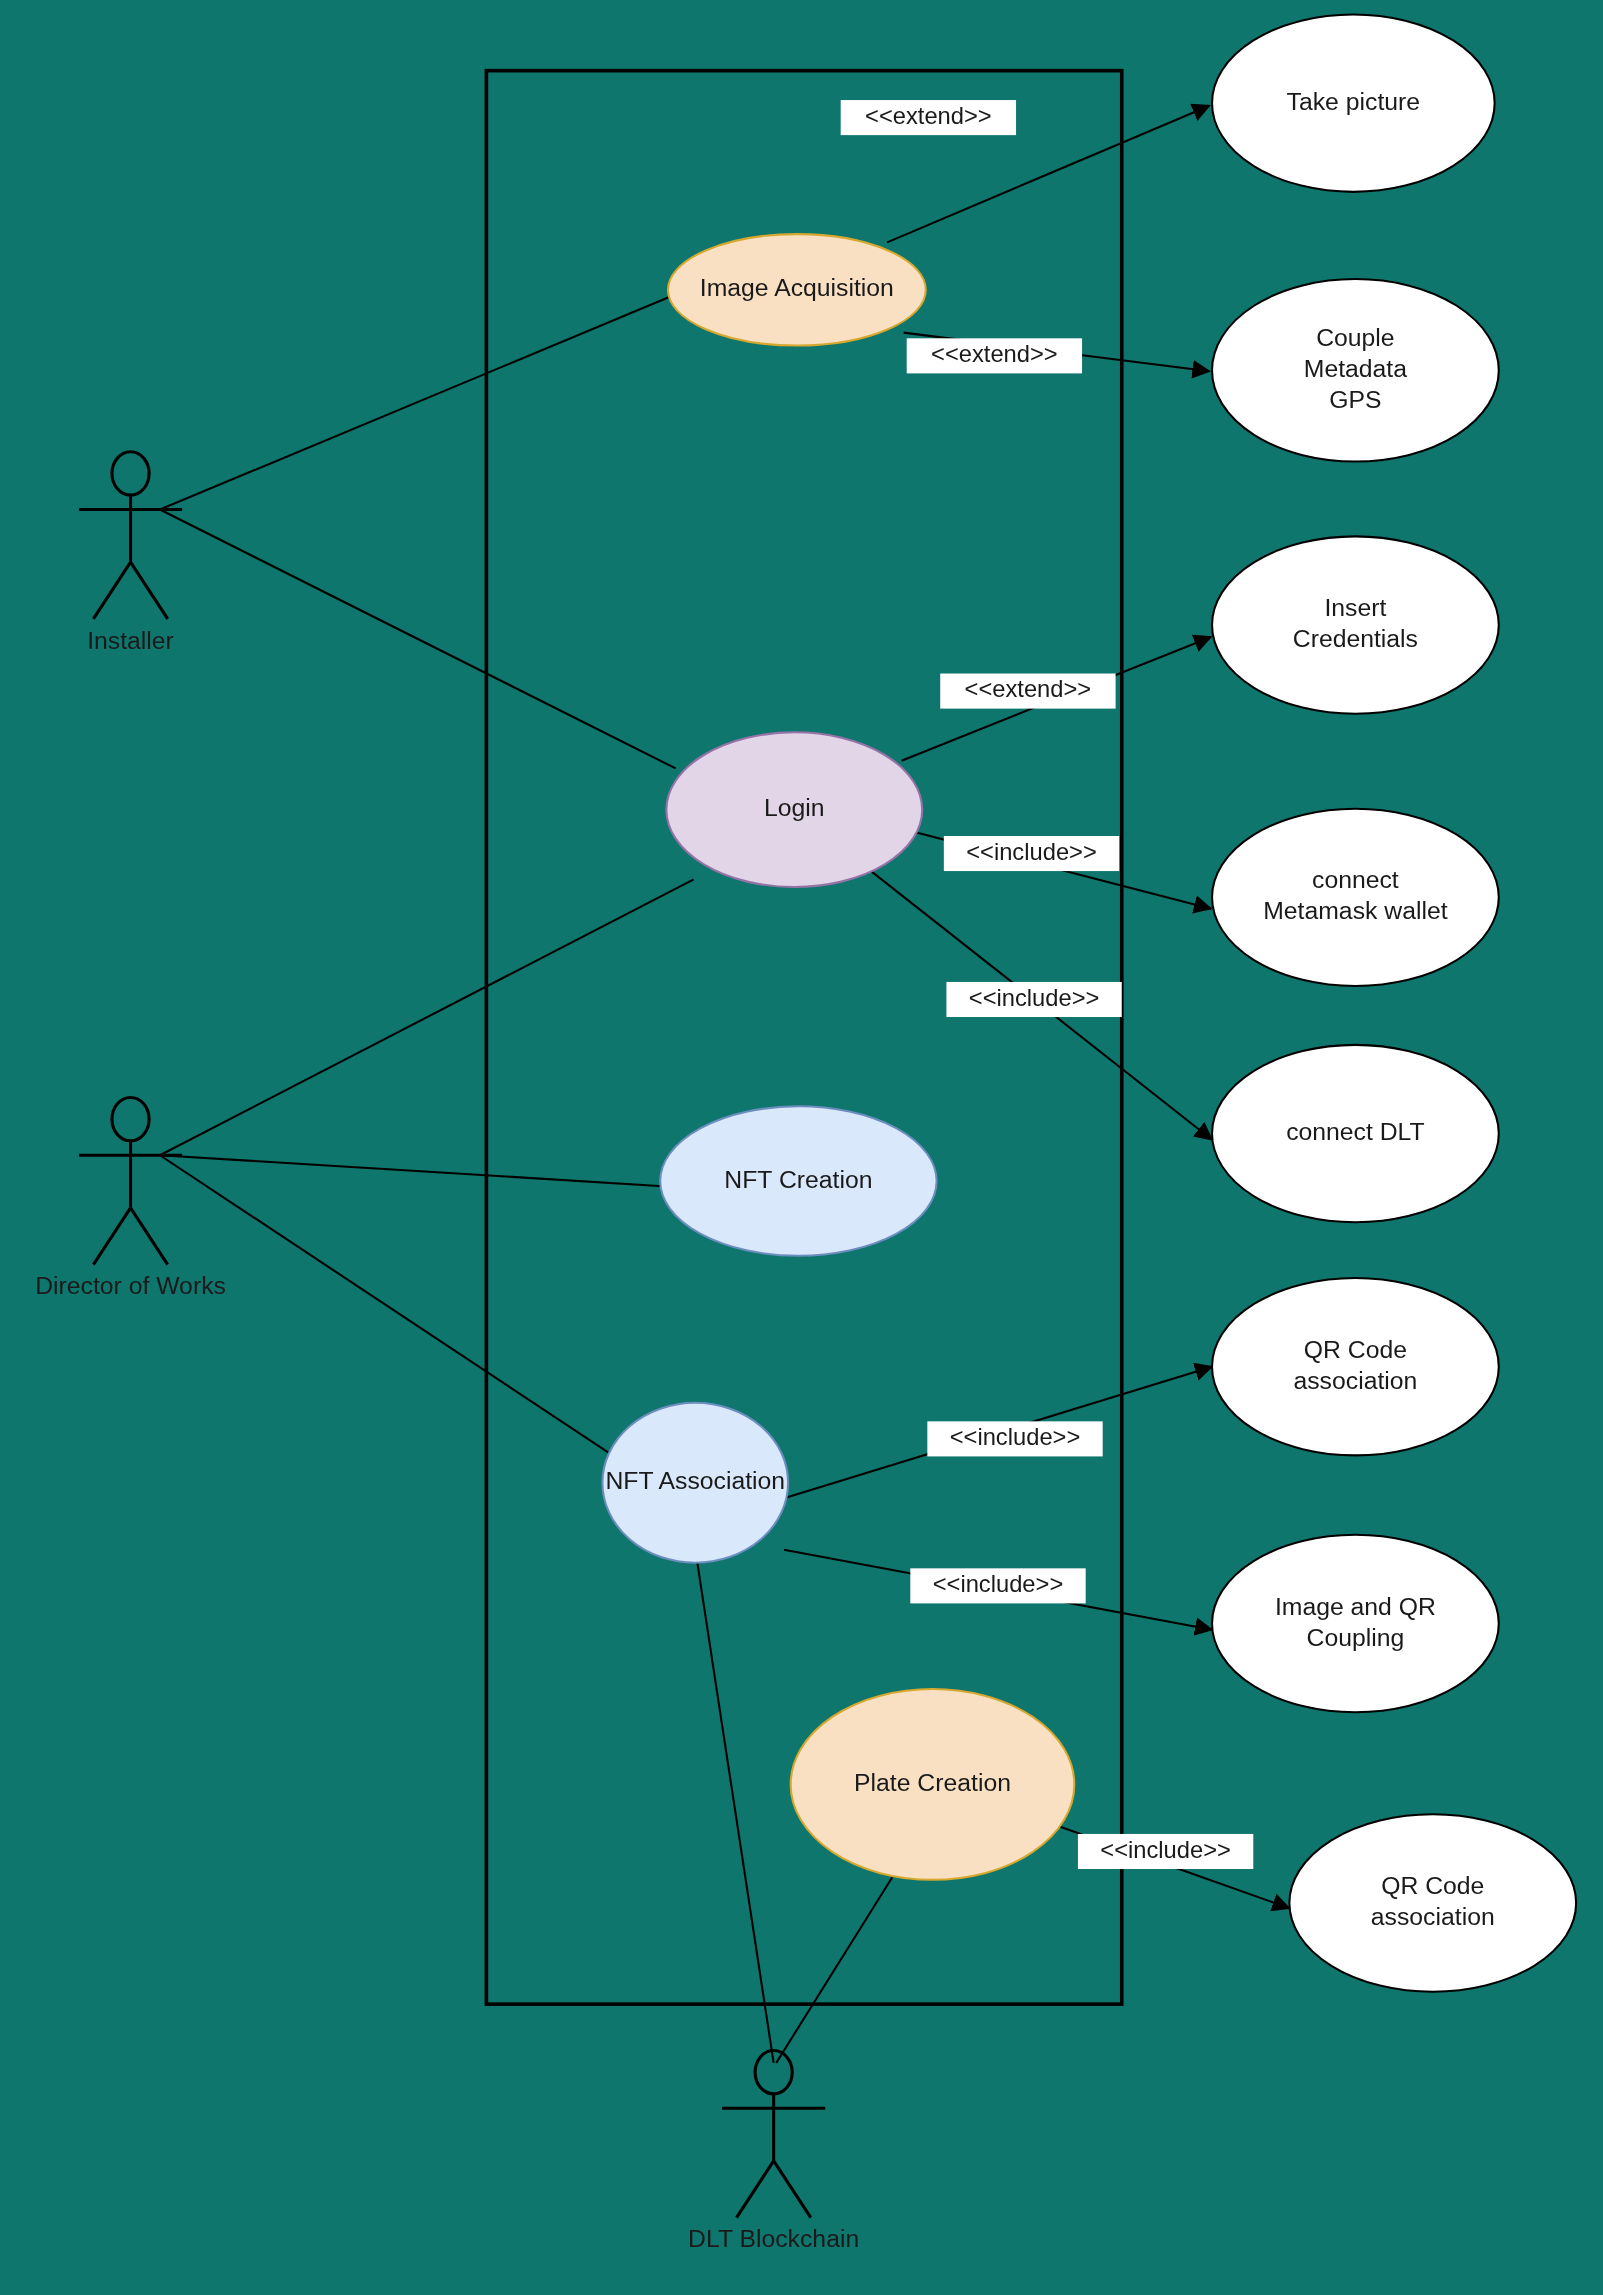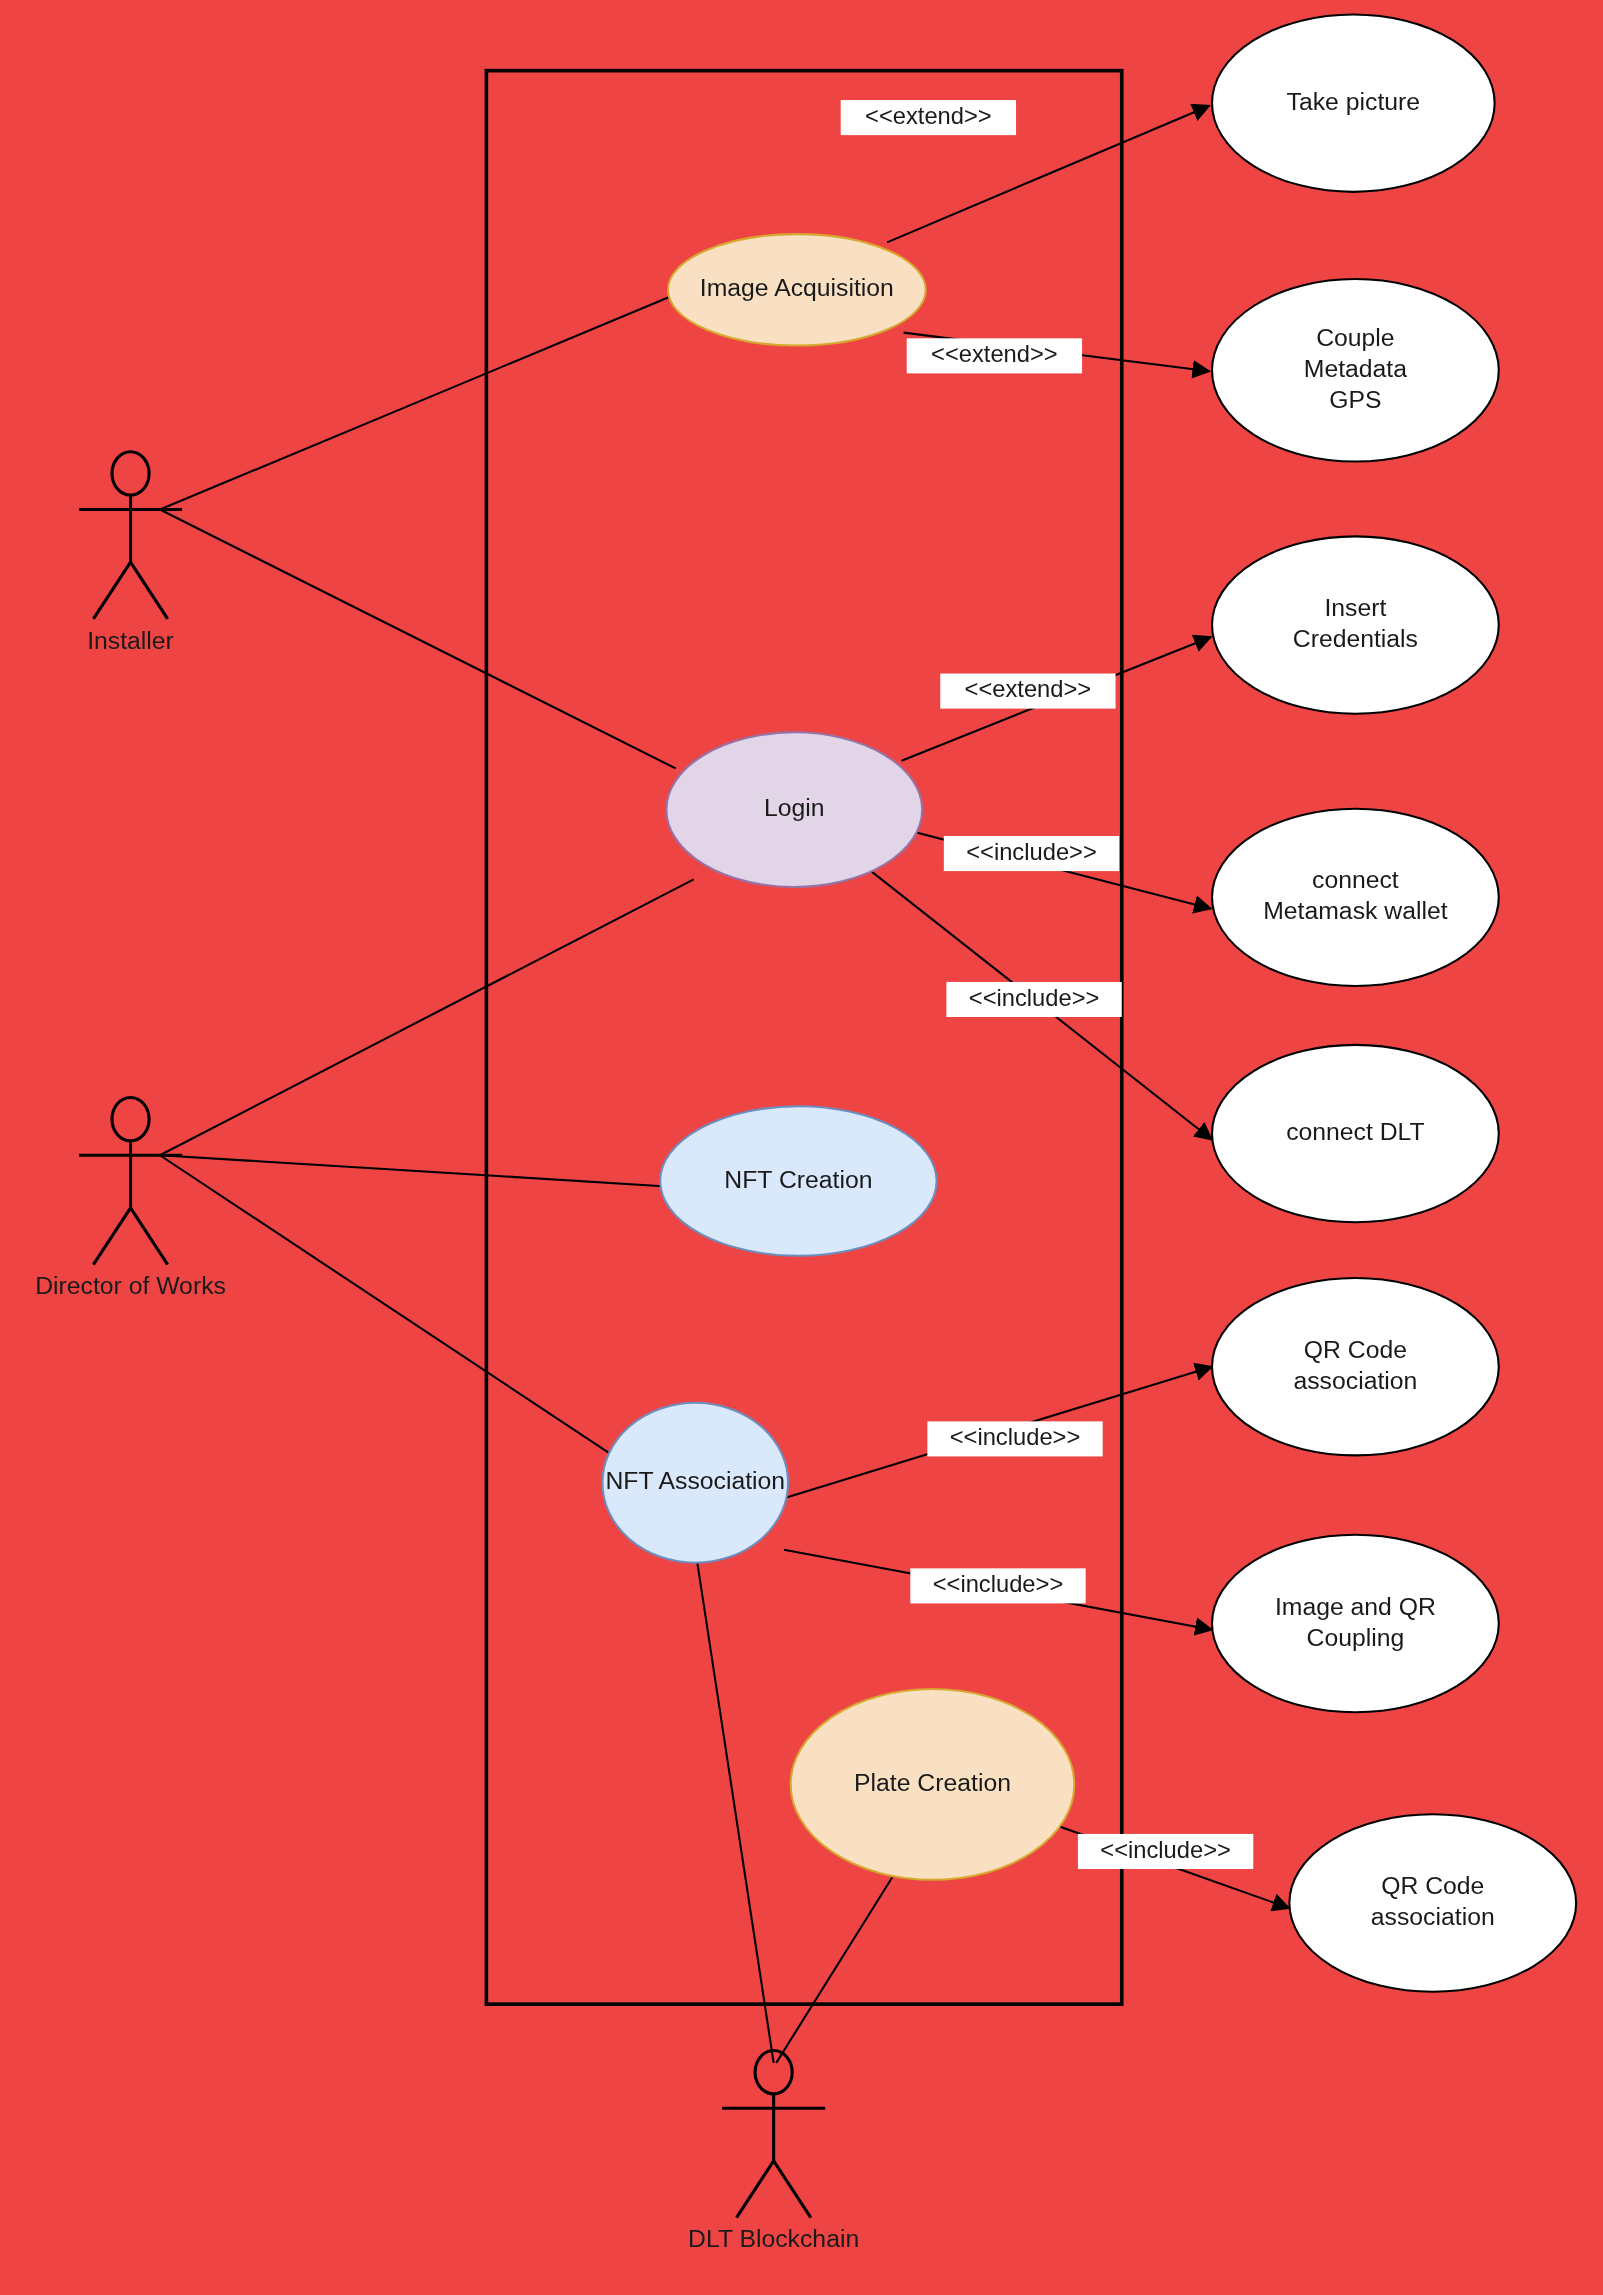--- a/index.html
+++ b/index.html
@@ -1,17 +1,17 @@
 <!DOCTYPE html>
 <html style="font-size:8.3px"><head>
 <meta charset="utf-8">
 <style>
   html,body{margin:0;padding:0;background:#ffffff;}
   body{font-family:"Liberation Sans", sans-serif;}
-  #stage{position:relative;width:1603px;height:2295px;background:#ef4444;overflow:hidden;}
+  #stage{position:relative;width:1603px;height:2295px;background:#0f766e;overflow:hidden;}
   svg.layer{position:absolute;left:0;top:0;width:1603px;height:2295px;}
   .uc-label{font-family:"Liberation Sans", sans-serif;font-size:48px;fill:#1a1a1a;text-anchor:middle;dominant-baseline:middle;}
   .actor-label{font-family:"Liberation Sans", sans-serif;font-size:48px;fill:#1a1a1a;text-anchor:middle;dominant-baseline:middle;}
   .stereo-label{font-family:"Liberation Sans", sans-serif;font-size:46px;fill:#1a1a1a;text-anchor:middle;dominant-baseline:middle;}
   .edge{stroke:#000000;stroke-width:4;fill:none;}
   .boundary{stroke:#000000;stroke-width:7;fill:none;}
   .actor-stroke{stroke:#000000;stroke-width:6;fill:none;}
 </style>
 </head>
 <body>

